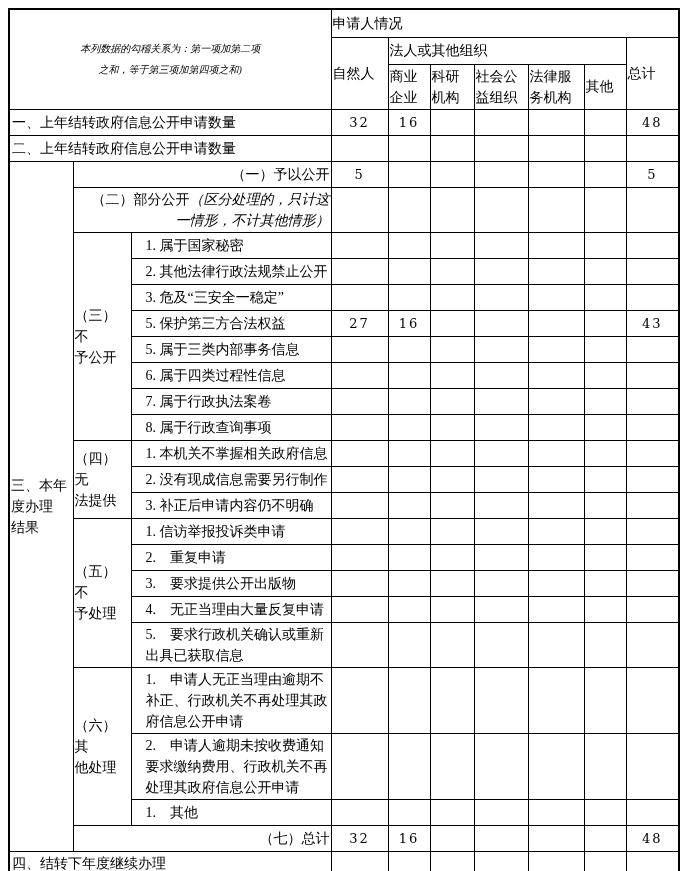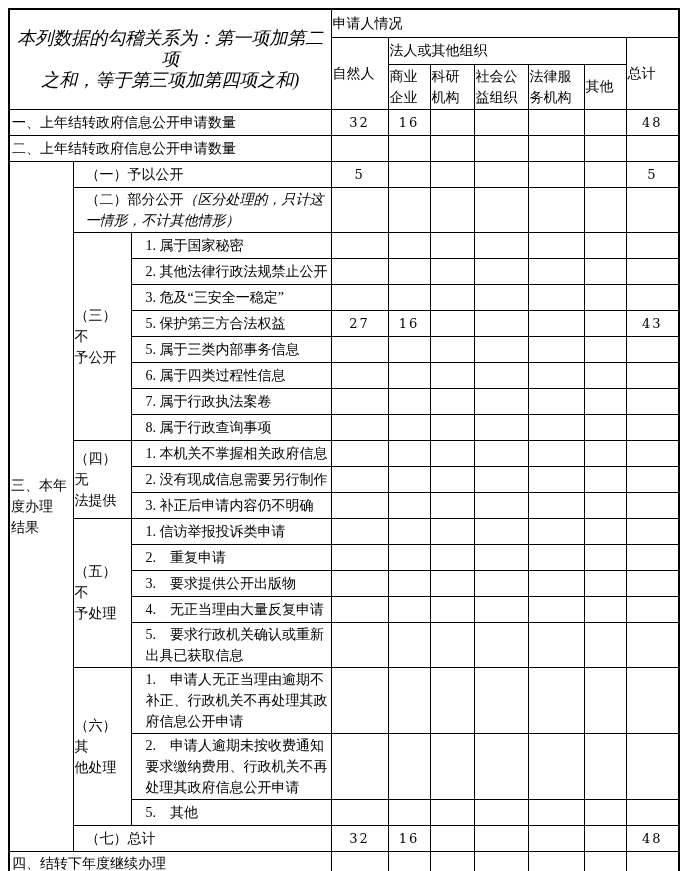--- a/index.html
+++ b/index.html
@@ -30,31 +30,31 @@
   tr.hh1{height:28px;}
   tr.hh2{height:27px;}
   tr.hh3{height:41px;}
   .c{text-align:left;margin-top:36px;}
   .pre{white-space:pre-line;}
   .kai{
     font-style:italic;
     font-family:"Liberation Serif","DejaVu Serif",serif;
   }
   .note{
-    font-size:18px;
+    font-size:10px;
     text-align:center;
   }
   .num{
     font-size:13px;
     text-align:center;
     letter-spacing:2px;
     font-family:"DejaVu Serif",serif;
   }
   .lab{padding-left:2px;text-align:left;}
-  .sub{padding-left:12px;text-align:left;}
+  .sub{padding-left:12px;text-align:right;}
   .item{padding-left:14px;text-align:left;}
   .grp{padding-left:1px;text-align:left;vertical-align:middle;}
 </style>
 </head>
 <body>
 
 <div class="sheet">
 <table>
   <colgroup>
     <col style="width:64px">
@@ -324,21 +324,21 @@
     <td class="item">2.　申请人逾期未按收费通知要求缴纳费用、行政机关不再处理其政府信息公开申请</td>
     <td class="num"></td>
     <td class="num"></td>
     <td class="num"></td>
     <td class="num"></td>
     <td class="num"></td>
     <td class="num"></td>
     <td class="num"></td>
   </tr>
   <tr class="h1">
-    <td class="item">5.　其他</td>
+    <td class="item">1.　其他</td>
     <td class="num"></td>
     <td class="num"></td>
     <td class="num"></td>
     <td class="num"></td>
     <td class="num"></td>
     <td class="num"></td>
     <td class="num"></td>
   </tr>
 
   <tr class="h1">

